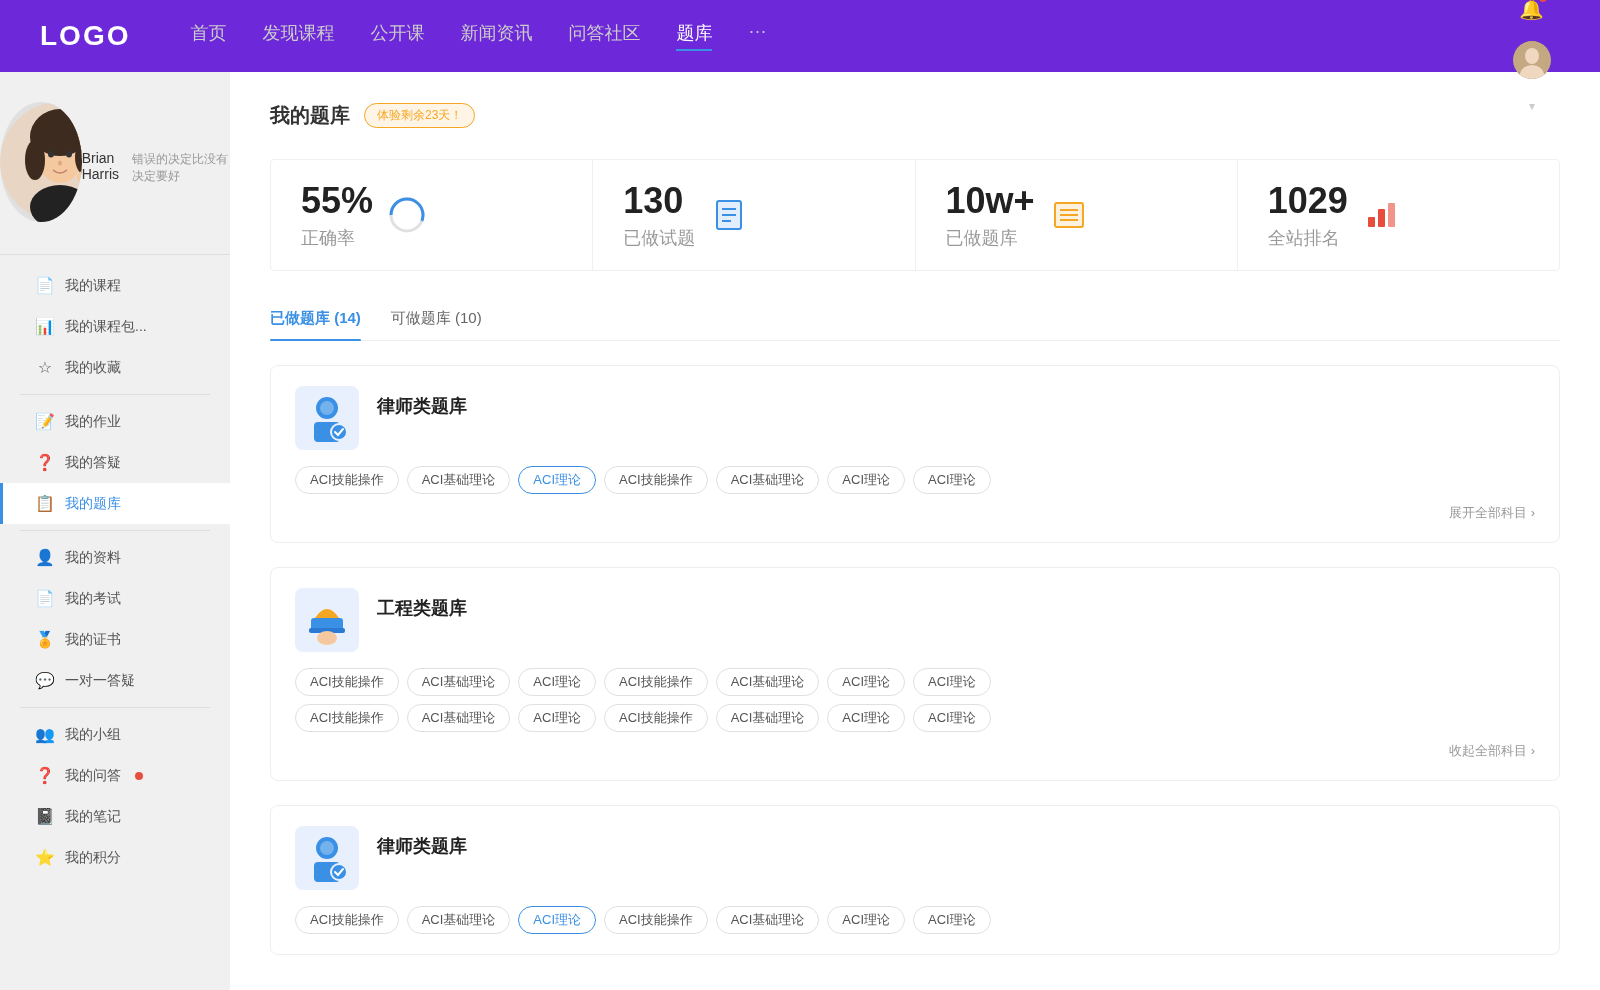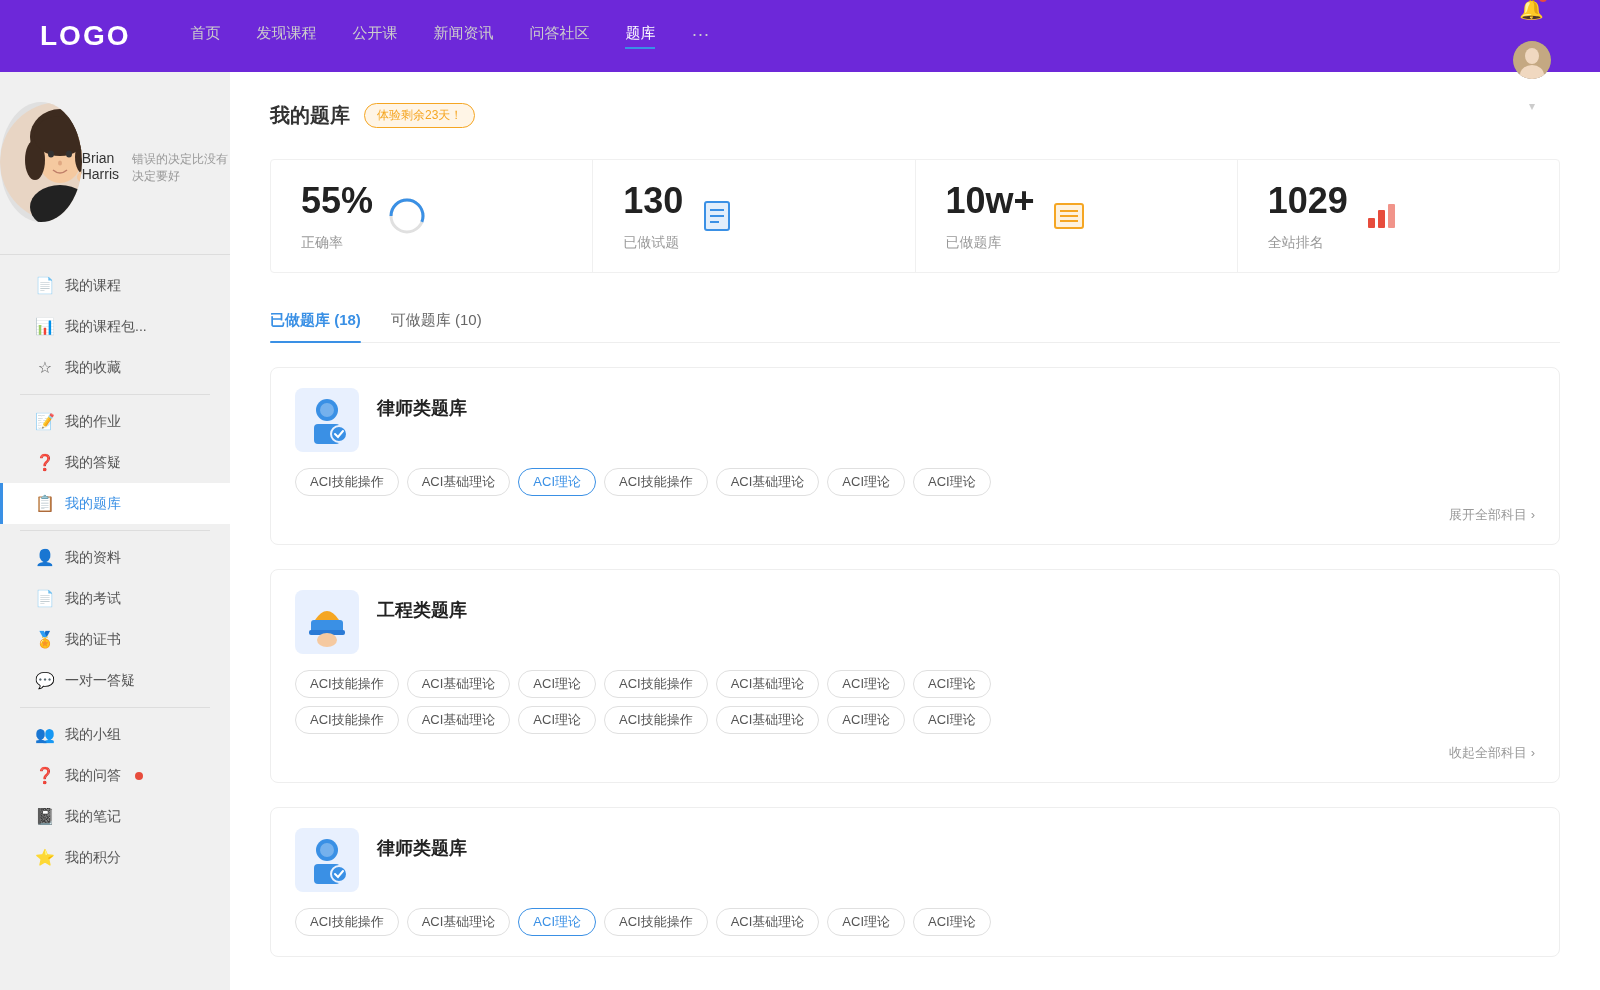--- a/index.html
+++ b/index.html
@@ -2,21 +2,21 @@
 <html><head>
   <meta charset="utf-8">
   <style>
     * { margin: 0; padding: 0; box-sizing: border-box; }
     body { font-family: -apple-system, BlinkMacSystemFont, "PingFang SC", "Microsoft YaHei", sans-serif; background: #f5f5f5; width: 1600px; min-height: 990px; overflow-x: hidden; }
 
     
     .navbar { background: #6d28d9; height: 72px; display: flex; align-items: center; padding: 0 40px; gap: 0; position: relative; }
     .nav-logo { color: #fff; font-size: 28px; font-weight: bold; margin-right: 60px; letter-spacing: 2px; }
     .nav-links { display: flex; gap: 36px; flex: 1; }
-    .nav-link { color: #ccc; font-size: 15px; cursor: pointer; text-decoration: none; }
+    .nav-link { color: #ccc; font-size: 18px; cursor: pointer; text-decoration: none; }
     .nav-link.active { color: #fff; border-bottom: 2px solid #3a90e5; padding-bottom: 4px; }
     .nav-dots { color: #ccc; font-size: 18px; cursor: pointer; }
     .nav-right { display: flex; align-items: center; gap: 20px; margin-left: auto; flex-direction: column; }
     .nav-app-btn { color: #ccc; font-size: 14px; cursor: pointer; }
     .nav-bell { position: relative; cursor: pointer; }
     .nav-bell-icon { font-size: 20px; color: #ccc; }
     .nav-bell-dot { position: absolute; top: -3px; right: -3px; width: 8px; height: 8px; background: #e74c3c; border-radius: 50%; }
     .nav-avatar { width: 38px; height: 38px; border-radius: 50%; background: #888; overflow: hidden; cursor: pointer; }
     .nav-chevron { color: #ccc; cursor: pointer; font-size: 12px; }
 
@@ -43,21 +43,21 @@
     
     .page-header { display: flex; align-items: center; gap: 14px; margin-bottom: 30px; }
     .page-title { font-size: 20px; font-weight: 600; color: #333; }
     .trial-badge { background: #fff5e6; color: #f5a623; border: 1px solid #f5a623; border-radius: 20px; padding: 3px 12px; font-size: 12px; }
 
     
     .stats-row { display: flex; gap: 0; margin-bottom: 30px; border: 1px solid #f0f0f0; border-radius: 4px; }
     .stat-item { flex: 1; padding: 20px 30px; border-right: 1px solid #f0f0f0; display: flex; align-items: center; gap: 14px; }
     .stat-item:last-child { border-right: none; }
     .stat-number { font-size: 36px; font-weight: 700; color: #222; }
-    .stat-label { font-size: 14px; color: #999; margin-top: 12px; }
+    .stat-label { font-size: 18px; color: #999; margin-top: 4px; }
     .stat-icon { width: 40px; height: 40px; display: flex; align-items: center; justify-content: center; font-size: 22px; }
     .icon-chart { color: #3a90e5; }
     .icon-doc { color: #3a90e5; }
     .icon-list { color: #f5a623; }
     .icon-bar { color: #e74c3c; }
 
     
     .tabs { display: flex; gap: 30px; margin-bottom: 24px; border-bottom: 1px solid #eee; }
     .tab { padding: 8px 0 12px 0; font-size: 15px; cursor: pointer; color: #666; position: relative; }
     .tab.active { color: #3a90e5; font-weight: 600; }
@@ -267,21 +267,21 @@
           <svg width="32" height="32" viewBox="0 0 32 32">
             <rect x="2" y="18" width="7" height="10" rx="1" fill="#e74c3c"></rect>
             <rect x="12" y="10" width="7" height="18" rx="1" fill="#e74c3c"></rect>
             <rect x="22" y="4" width="7" height="24" rx="1" fill="#e74c3c" opacity="0.6"></rect>
           </svg>
         </div>
       </div>
     </div>
 
     <div class="tabs">
-      <div class="tab active">已做题库 (18)</div>
+      <div class="tab active">已做题库 (14)</div>
       <div class="tab">可做题库 (10)</div>
     </div>
 
     <div class="bank-list">
 
       <div class="bank-item">
         <div class="bank-header">
           <div class="bank-icon">
             <svg width="52" height="52" viewBox="0 0 52 52" xmlns="http://www.w3.org/2000/svg">
               <circle cx="26" cy="16" r="11" fill="#3a90e5"></circle>

